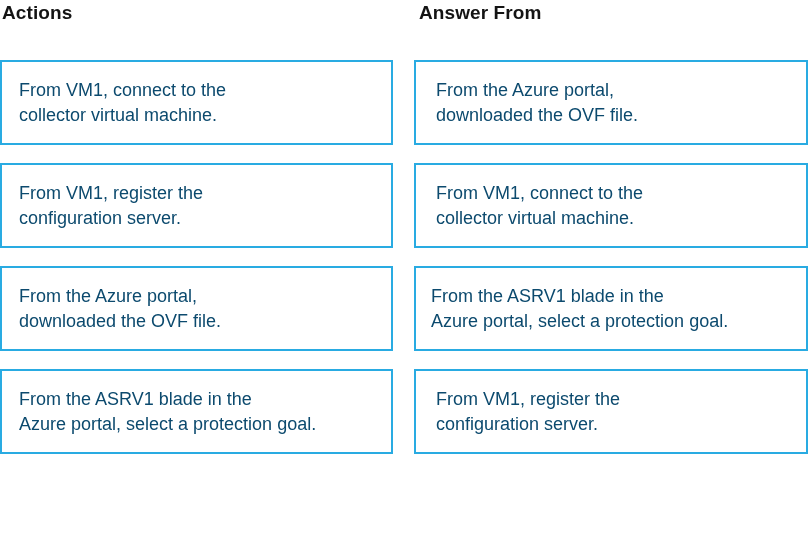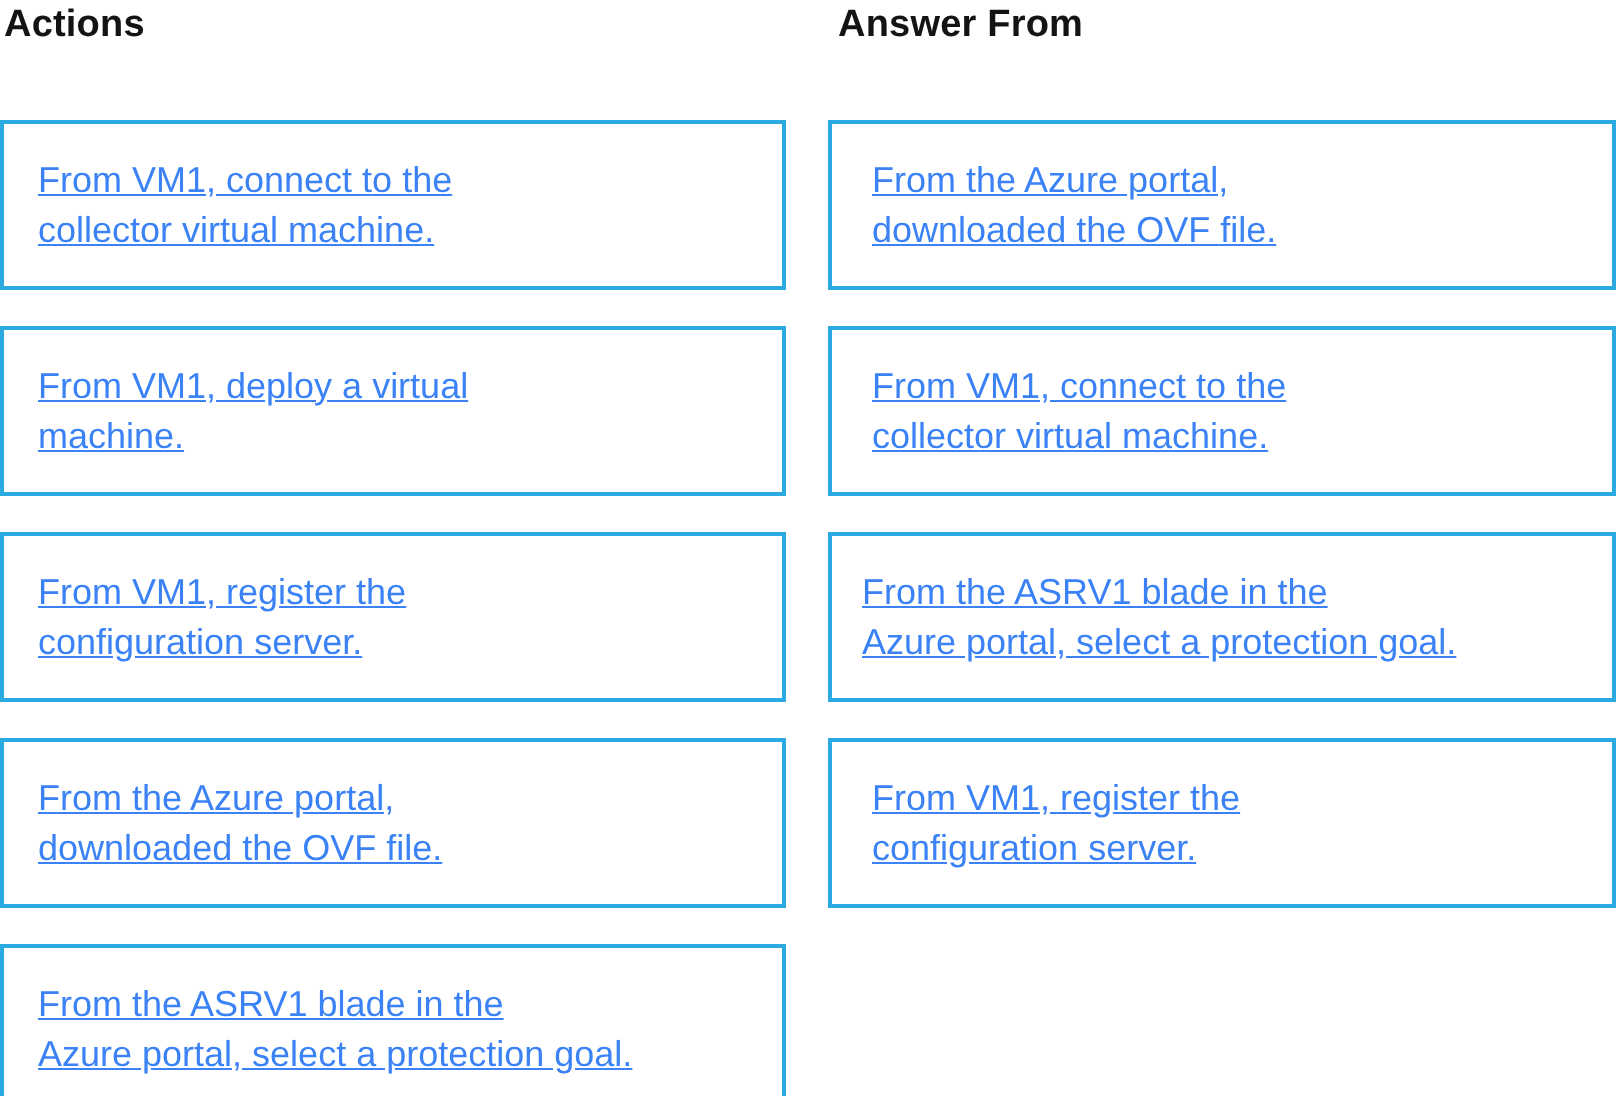--- a/index.html
+++ b/index.html
@@ -55,44 +55,39 @@
     justify-content: center;
     overflow: hidden;
   }
   .stack-actions .card { width: 393px; padding: 0 6px 0 17px; }
   .stack-answer  .card { width: 394px; padding: 0 4px 0 20px; }
   .stack-answer  .card.tight { padding: 0 4px 0 15px; }
 
   .card-text {
     font-size: 18px;
     line-height: 25px;
-    color: #3b82f6;
+    color: #0c4a6e;
     white-space: pre-line;
-    text-decoration: underline;
   }
 </style>
 </head>
 <body>
 
 <div class="board">
 
   <div class="column column-actions">
     <div class="col-heading actions-heading">Actions</div>
 
     <div class="card-stack stack-actions">
 
       <div class="card">
         <div class="card-text">From VM1, connect to the
 collector virtual machine.</div>
       </div>
 
-      <div class="card">
-        <div class="card-text">From VM1, deploy a virtual
-machine.</div>
-      </div>
 
       <div class="card">
         <div class="card-text">From VM1, register the
 configuration server.</div>
       </div>
 
       <div class="card">
         <div class="card-text">From the Azure portal,
 downloaded the OVF file.</div>
       </div>

